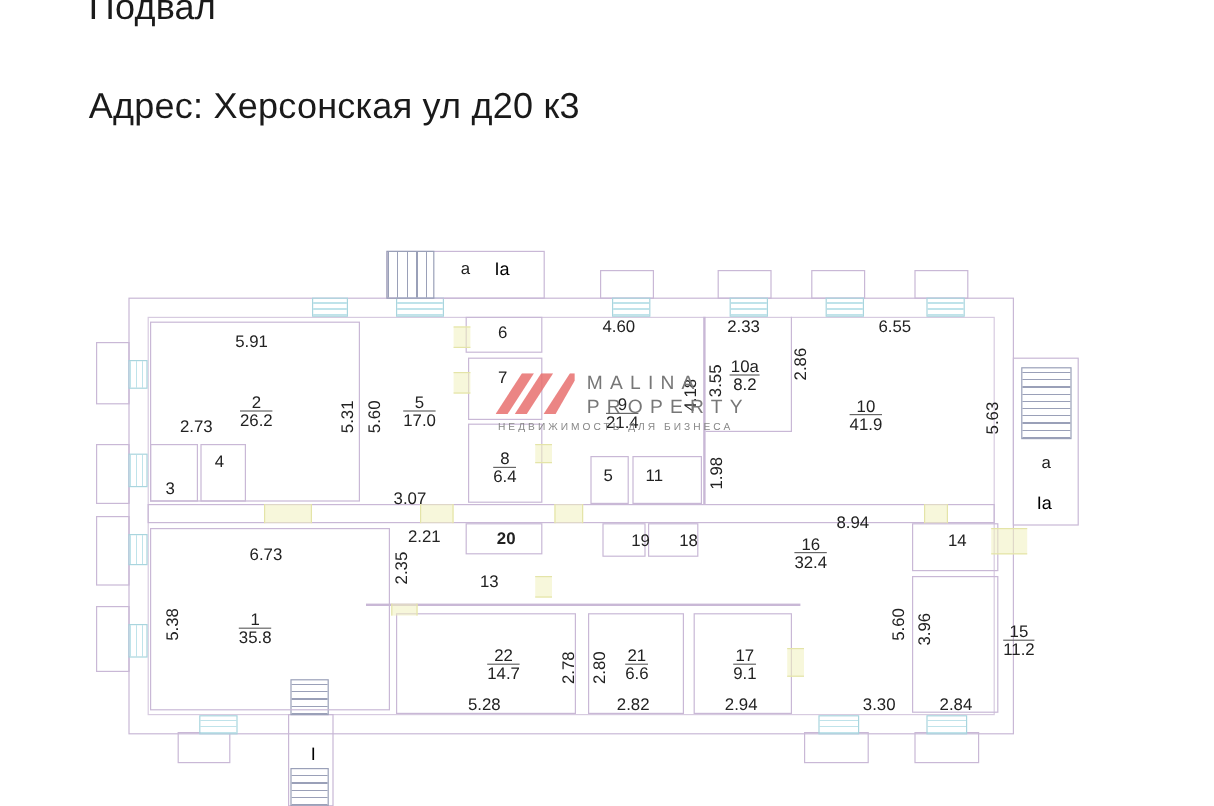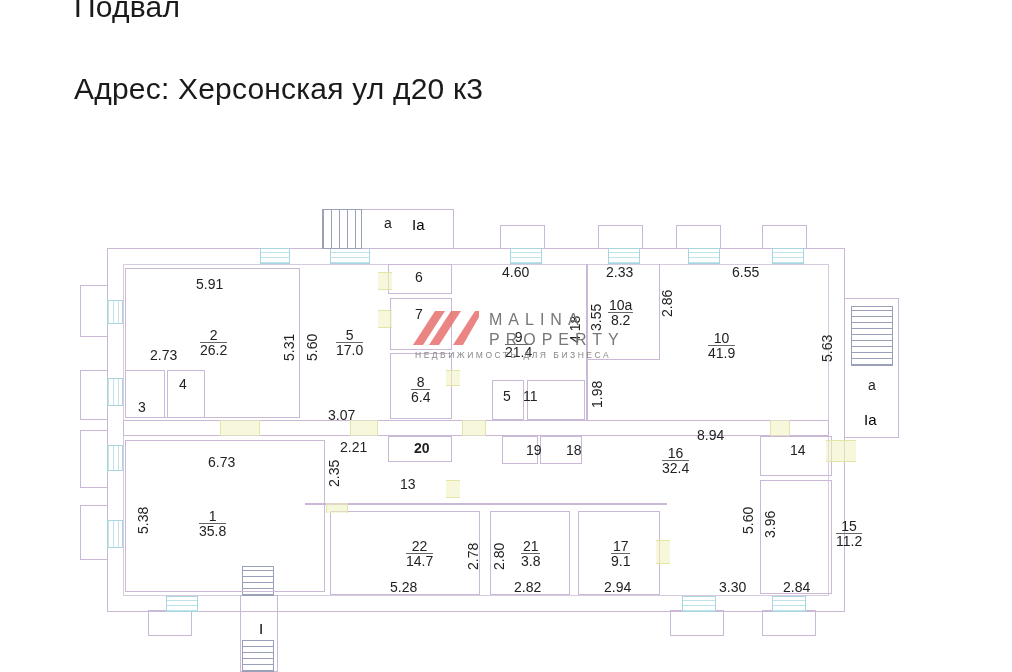--- a/index.html
+++ b/index.html
@@ -143,42 +143,42 @@
       <span class="a">21.4</span>
     </div>
   <div class="num" style="left:708px;top:331px;">
       <span class="n">10</span>
       <span class="a">41.9</span>
     </div>
   <div class="num" style="left:608px;top:298px;">
       <span class="n">10a</span>
       <span class="a">8.2</span>
     </div>
-  <div class="lbl" style="left:523px;top:389px;">11</div>
+  <div class="lbl" style="left:538px;top:389px;">11</div>
   <div class="lbl" style="left:503px;top:389px;">5</div>
   <div class="lbl" style="left:400px;top:477px;">13</div>
   <div class="lbl" style="left:790px;top:443px;">14</div>
   <div class="num" style="left:836px;top:519px;">
       <span class="n">15</span>
       <span class="a">11.2</span>
     </div>
   <div class="num" style="left:662px;top:446px;">
       <span class="n">16</span>
       <span class="a">32.4</span>
     </div>
   <div class="num" style="left:611px;top:539px;">
       <span class="n">17</span>
       <span class="a">9.1</span>
     </div>
   <div class="lbl" style="left:566px;top:443px;">18</div>
   <div class="lbl" style="left:526px;top:443px;">19</div>
   <div class="lbl" style="left:414px;top:441px;font-weight:bold;">20</div>
   <div class="num" style="left:521px;top:539px;">
       <span class="n">21</span>
-      <span class="a">3.8</span>
+      <span class="a">6.6</span>
     </div>
   <div class="num" style="left:406px;top:539px;">
       <span class="n">22</span>
       <span class="a">14.7</span>
     </div>
   <div class="num" style="left:199px;top:509px;">
       <span class="n">1</span>
       <span class="a">35.8</span>
     </div>
 

